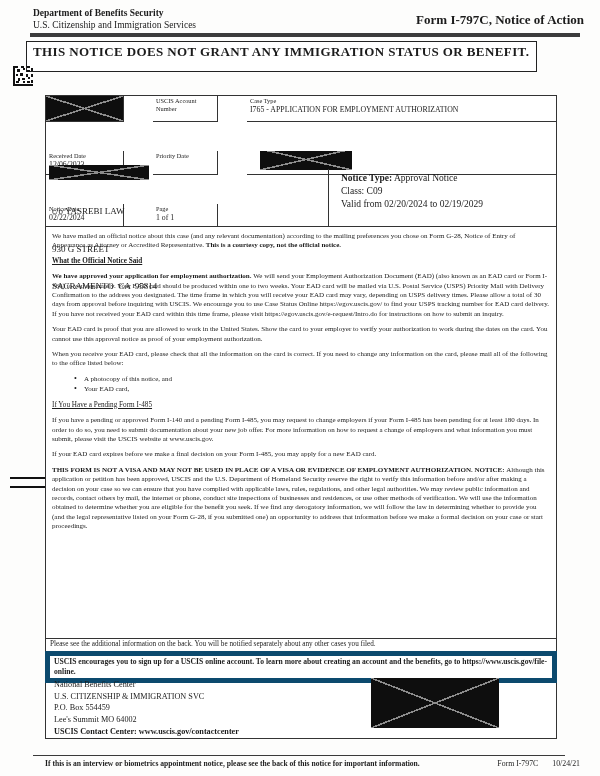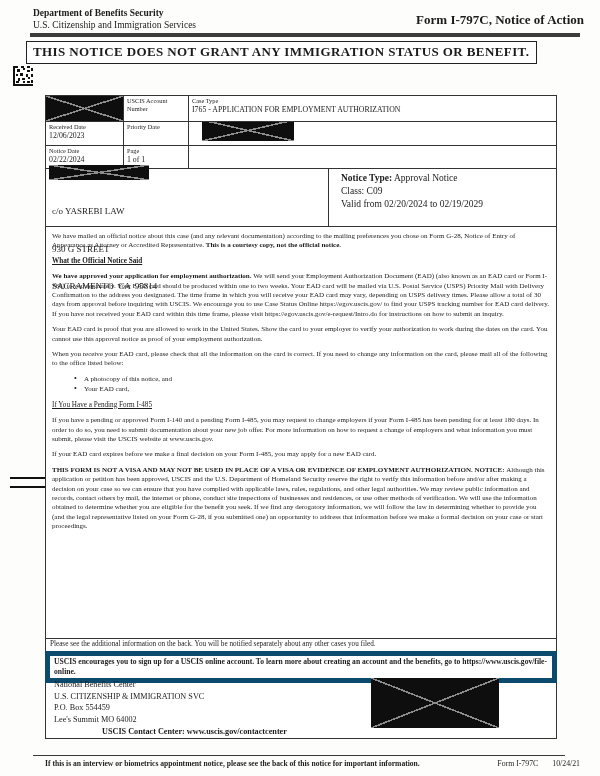--- a/index.html
+++ b/index.html
@@ -10,31 +10,31 @@
   }
   .abs{position:absolute;}
   
   .hdr-left{left:33px;top:8px;line-height:11.5px;}
   .hdr-left .l1{font-weight:bold;font-size:9.5px;}
   .hdr-left .l2{font-size:9.5px;}
   .hdr-right{right:16px;top:12px;font-weight:bold;font-size:13px;}
   .hdr-bar{left:30px;width:550px;top:33px;height:4px;background:#3c3c3c;}
   .banner{
     left:26px;top:41px;width:497px;border:1.5px solid #222;
-    font-weight:bold;font-size:13px;padding:2px 6px 3px 6px;letter-spacing:.4px;
+    font-weight:bold;font-size:13px;padding:2px 6px 11px 6px;letter-spacing:.4px;
     background:#fff;
   }
   
   .dmx{left:13px;top:66px;width:20px;height:20px;}
   
   .mark{left:10px;width:35px;height:2px;background:#111;}
   .mark.m1{top:477px;} .mark.m2{top:486px;}
   
   .mainbox{left:45px;top:95px;width:510px;height:642px;border:1px solid #333;background:#fff;}
-  .mainbox .abs{position:absolute;}
+  .mainbox .abs{position:absolute;gap:29px;}
   
   .redacted{
     background:
       linear-gradient(to top right, transparent calc(50% - .8px), #8c8c8c calc(50% - .8px), #8c8c8c calc(50% + .8px), transparent calc(50% + .8px)),
       linear-gradient(to bottom right, transparent calc(50% - .8px), #8c8c8c calc(50% - .8px), #8c8c8c calc(50% + .8px), transparent calc(50% + .8px)),
       #0e0e0e;
   }
   
   .ctable{left:0;top:0;right:0;height:73px;display:grid;
     grid-template-columns:78px 65px 1fr;grid-template-rows:26px 24px 23px;}
@@ -61,21 +61,21 @@
   .h-u{text-decoration:underline;margin:0 0 6px 0;font-size:7.2px;}
   ul.blist{margin:0 0 6px 0;padding:0 0 0 32px;list-style:none;}
   ul.blist li{position:relative;margin:0 0 1px 0;}
   ul.blist li::before{content:"•";position:absolute;left:-10px;top:-1px;font-size:8px;}
   
   .backnote{left:0;right:0;top:542px;border-top:1px solid #333;padding:1px 4px;font-size:7.2px;}
   .onlinebox{left:-1px;right:-1px;top:555px;border:5px solid #0c4a6e;background:#fff;
     font-weight:bold;font-size:7.6px;line-height:9.6px;padding:1px 4px 2px 4px;}
   .office{left:8px;top:583px;font-size:8.2px;line-height:11.5px;}
   .btm-redact{left:325px;top:582px;width:128px;height:50px;}
-  .contact{left:8px;top:631px;font-size:8.2px;font-weight:bold;margin-left:48px;}
+  .contact{left:8px;top:631px;font-size:8.2px;font-weight:bold;}
   
   .f-rule{left:33px;width:532px;top:755px;height:0;border-top:1px solid #3a3a3a;}
   .f-note{left:45px;top:759px;font-weight:bold;font-size:7.6px;}
   .f-code{right:20px;top:759px;font-size:7.8px;}
   .f-code span{margin-left:14px;}
 </style>
 </head>
 <body>
 
 <div class="abs hdr-left">

